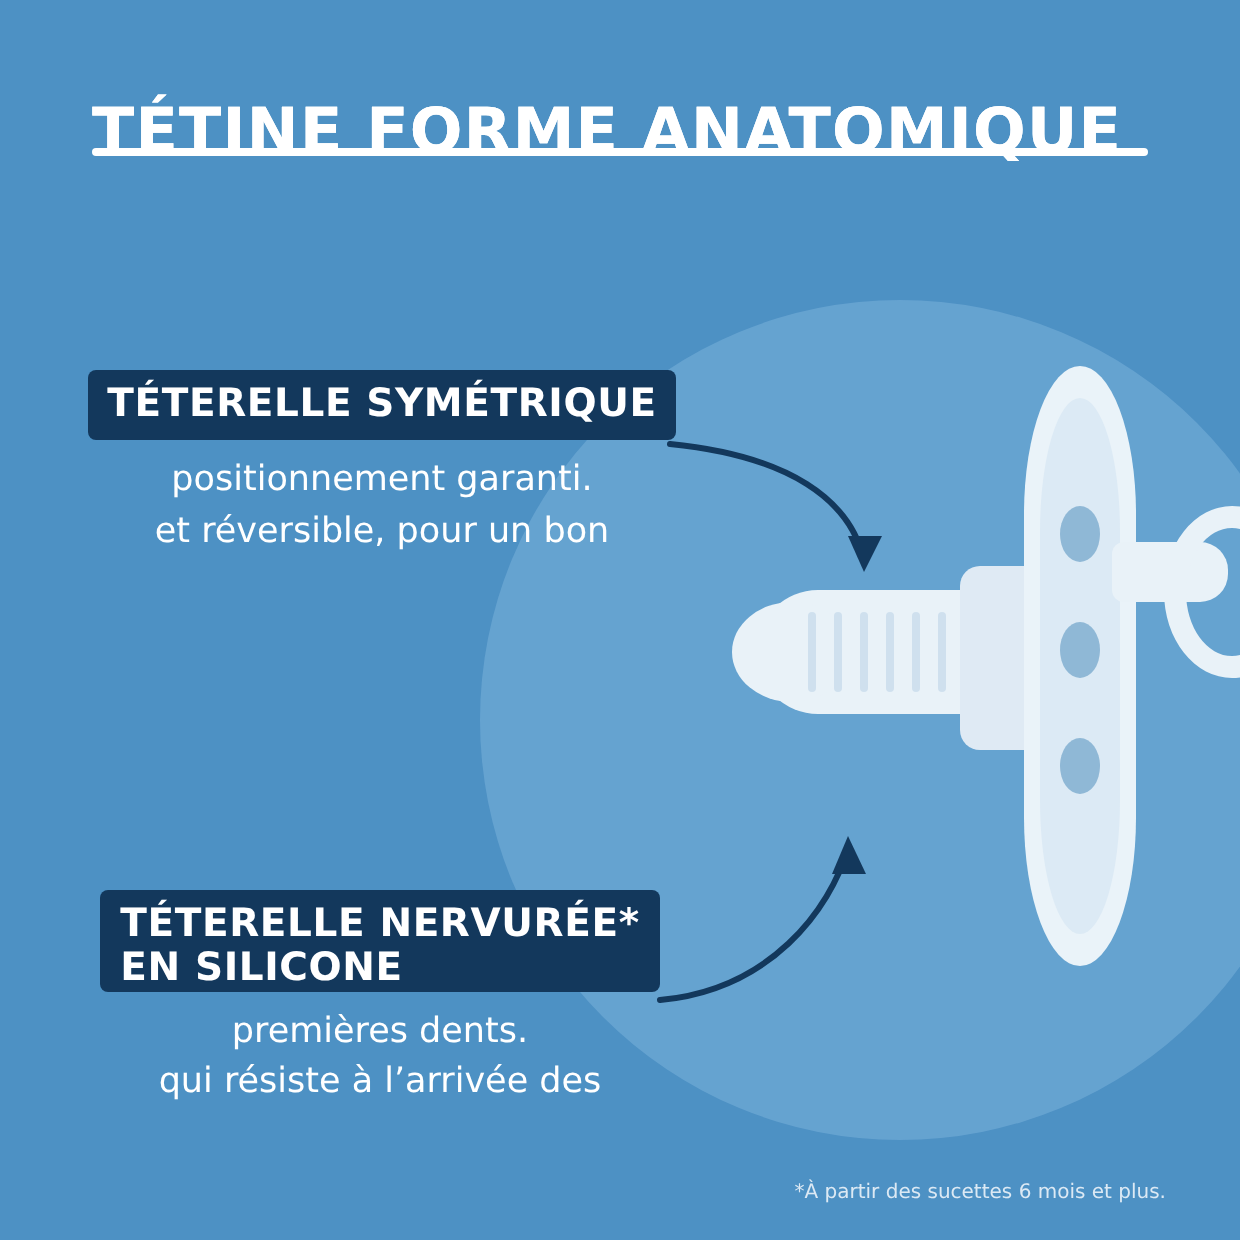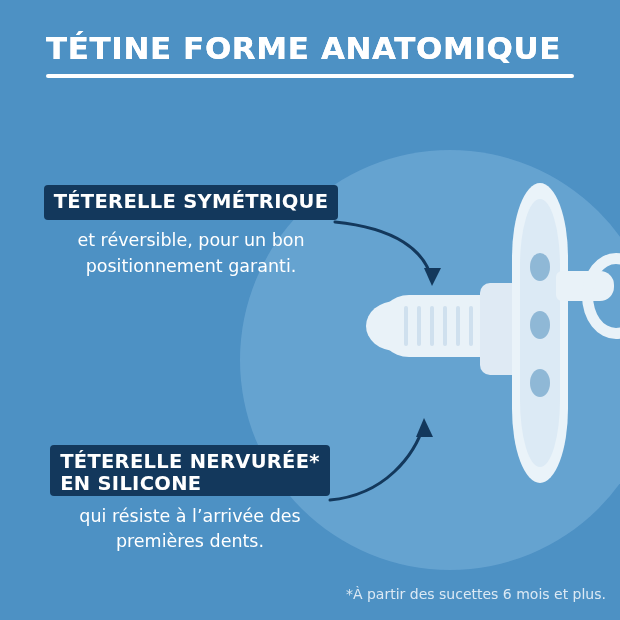--- a/index.html
+++ b/index.html
@@ -27,21 +27,21 @@
     top: 150px;
     width: 420px;
     height: 420px;
     border-radius: 50%;
     background: #6aa6d2;
     opacity: 0.85;
   }
   .title {
     position: absolute;
     left: 46px;
-    top: 30px;
+    top: 48px;
     font-size: 31px;
     font-weight: bold;
     letter-spacing: 0.6px;
     color: #ffffff;
     font-family: "DejaVu Sans", sans-serif;
     text-shadow: 0 0 0 #fff;
   }
   .title-underline {
     position: absolute;
     left: 46px;
@@ -94,24 +94,24 @@
   }
   .callout-bottom {
     left: 40px;
     top: 445px;
     width: 300px;
     text-align: center;
   }
 
   .footnote {
     position: absolute;
-    right: 14px;
+    right: 37px;
     bottom: 18px;
     color: #dce9f4;
-    font-size: 14px;
+    font-size: 10px;
     font-family: "DejaVu Sans", sans-serif;
   }
 
   svg.arrows {
     position: absolute;
     left: 0;
     top: 0;
     width: 620px;
     height: 620px;
     pointer-events: none;
@@ -249,30 +249,30 @@
   <svg class="arrows" viewBox="0 0 620 620">
     <path d="M335 222 C 395 228, 425 250, 432 280" fill="none" stroke="#13385c" stroke-width="3" stroke-linecap="round"></path>
     <path d="M432 286 L 424 268 L 441 268 Z" fill="#13385c"></path>
     <path d="M330 500 C 385 495, 415 455, 424 424" fill="none" stroke="#13385c" stroke-width="3" stroke-linecap="round"></path>
     <path d="M424 418 L 416 437 L 433 437 Z" fill="#13385c"></path>
   </svg>
 
   <div class="callout callout-top">
     <span class="tagline">TÉTERELLE SYMÉTRIQUE</span>
     <div class="body-text">
+      <div>positionnement garanti.</div>
       <div>et réversible, pour un bon</div>
-      <div>positionnement garanti.</div>
     </div>
   </div>
 
   <div class="callout callout-bottom">
     <span class="tagline two-line">
       <span>TÉTERELLE NERVURÉE*</span>
       <span class="line2">EN SILICONE</span>
     </span>
     <div class="body-text">
+      <div>premières dents.</div>
       <div>qui résiste à l’arrivée des</div>
-      <div>premières dents.</div>
     </div>
   </div>
 
   <div class="footnote">*À partir des sucettes 6 mois et plus.</div>
 </div>
 
 </body></html>

